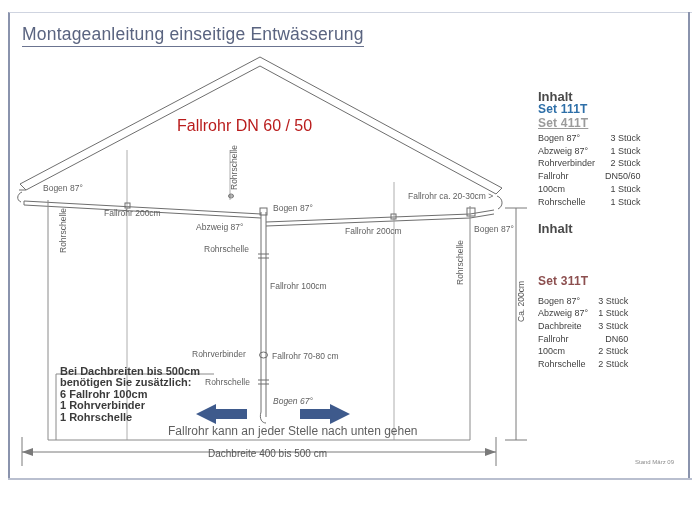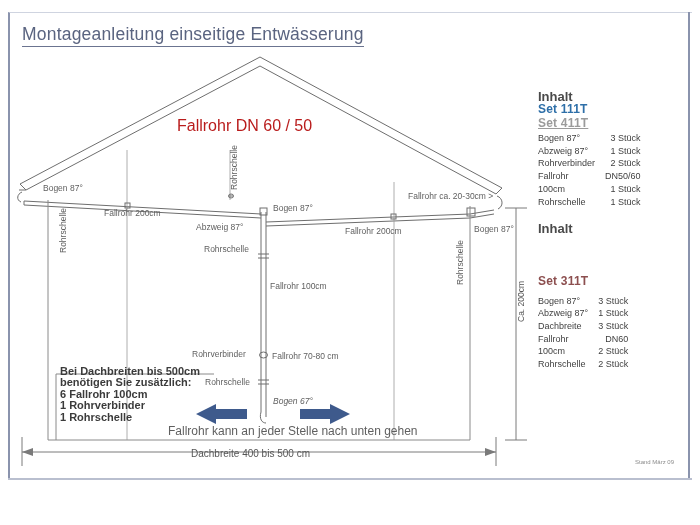--- a/index.html
+++ b/index.html
@@ -262,21 +262,21 @@
   <div class="lbl" style="left:192px; top:349px;">Rohrverbinder</div>
 
   <div class="lbl" style="left:272px; top:351px;">Fallrohr 70-80 cm</div>
 
   <div class="lbl" style="left:205px; top:377px;">Rohrschelle</div>
 
   <div class="lbl" style="left:273px; top:396px;font-style:italic;">Bogen 67°</div>
 
   <div class="lbl" style="left:168px; top:424px; font-size:12px;">Fallrohr kann an jeder Stelle nach unten gehen</div>
 
-  <div class="dim-label" style="left:191px; top:448px;">Dachbreite 400 bis 500 cm</div>
+  <div class="dim-label" style="left:208px; top:448px;">Dachbreite 400 bis 500 cm</div>
 
   <div class="dim-label vert" style="left:516px; top:322px; font-size:8.5px;">Ca. 200cm</div>
 
   <div class="note">
     <div>Bei Dachbreiten bis 500cm</div>
     <div>benötigen Sie zusätzlich:</div>
     <div>6 Fallrohr 100cm</div>
     <div>1 Rohrverbinder</div>
     <div>1 Rohrschelle</div>
   </div>

